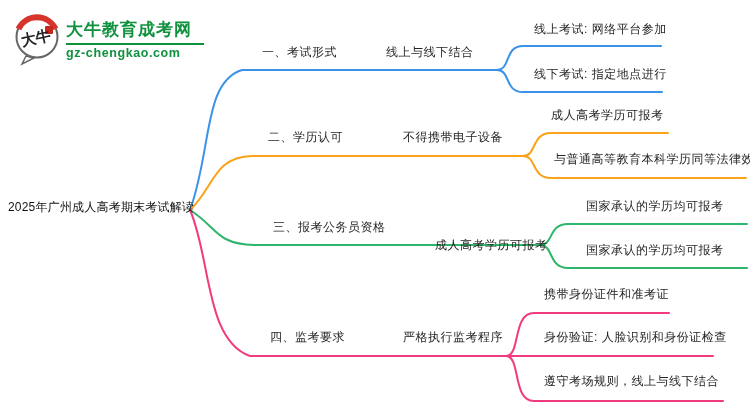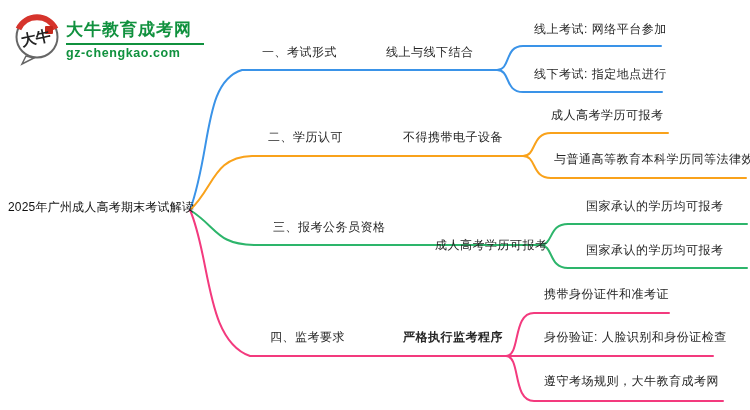--- a/index.html
+++ b/index.html
@@ -83,18 +83,18 @@
   <div class="node" style="left:403px;top:130px;">不得携带电子设备</div>
   <div class="node" style="left:551px;top:108px;">成人高考学历可报考</div>
   <div class="node" style="left:554px;top:152px;">与普通高等教育本科学历同等法律效力</div>
 
   <div class="node" style="left:273px;top:220px;">三、报考公务员资格</div>
   <div class="node" style="left:435px;top:220px;margin-top:18px;">成人高考学历可报考</div>
   <div class="node" style="left:586px;top:199px;">国家承认的学历均可报考</div>
   <div class="node" style="left:586px;top:243px;">国家承认的学历均可报考</div>
 
   <div class="node" style="left:270px;top:330px;">四、监考要求</div>
-  <div class="node" style="left:403px;top:330px;font-weight:bold;">严格执行监考程序</div>
+  <div class="node" style="left:403px;top:330px;">严格执行监考程序</div>
   <div class="node" style="left:544px;top:287px;text-align:center;">携带身份证件和准考证</div>
   <div class="node" style="left:544px;top:330px;">身份验证: 人脸识别和身份证检查</div>
-  <div class="node" style="left:544px;top:374px;">遵守考场规则，大牛教育成考网</div>
+  <div class="node" style="left:544px;top:374px;">遵守考场规则，线上与线下结合</div>
 
 </div>
 
 </body></html>

